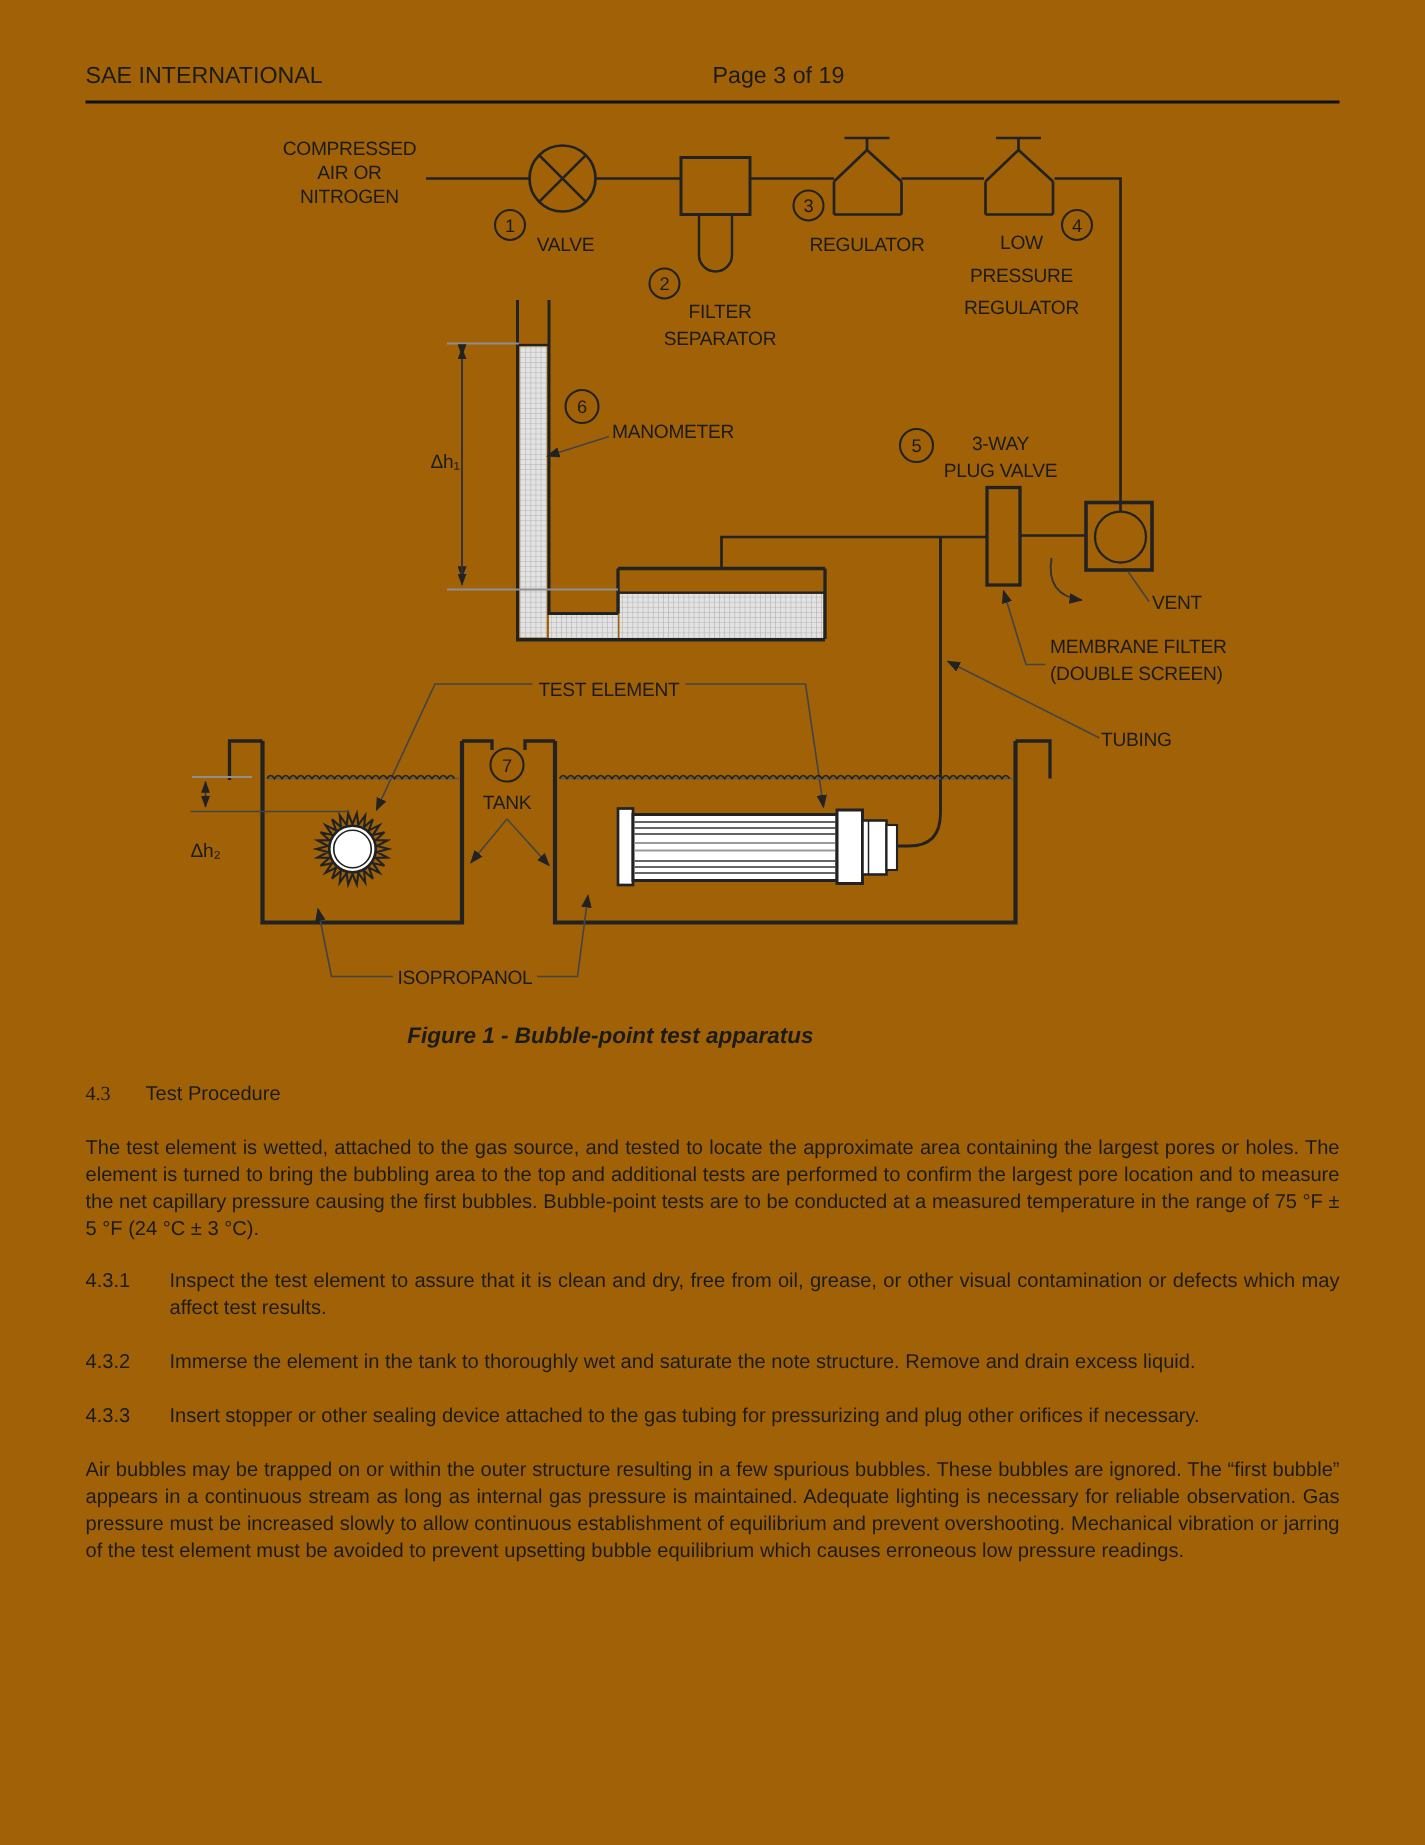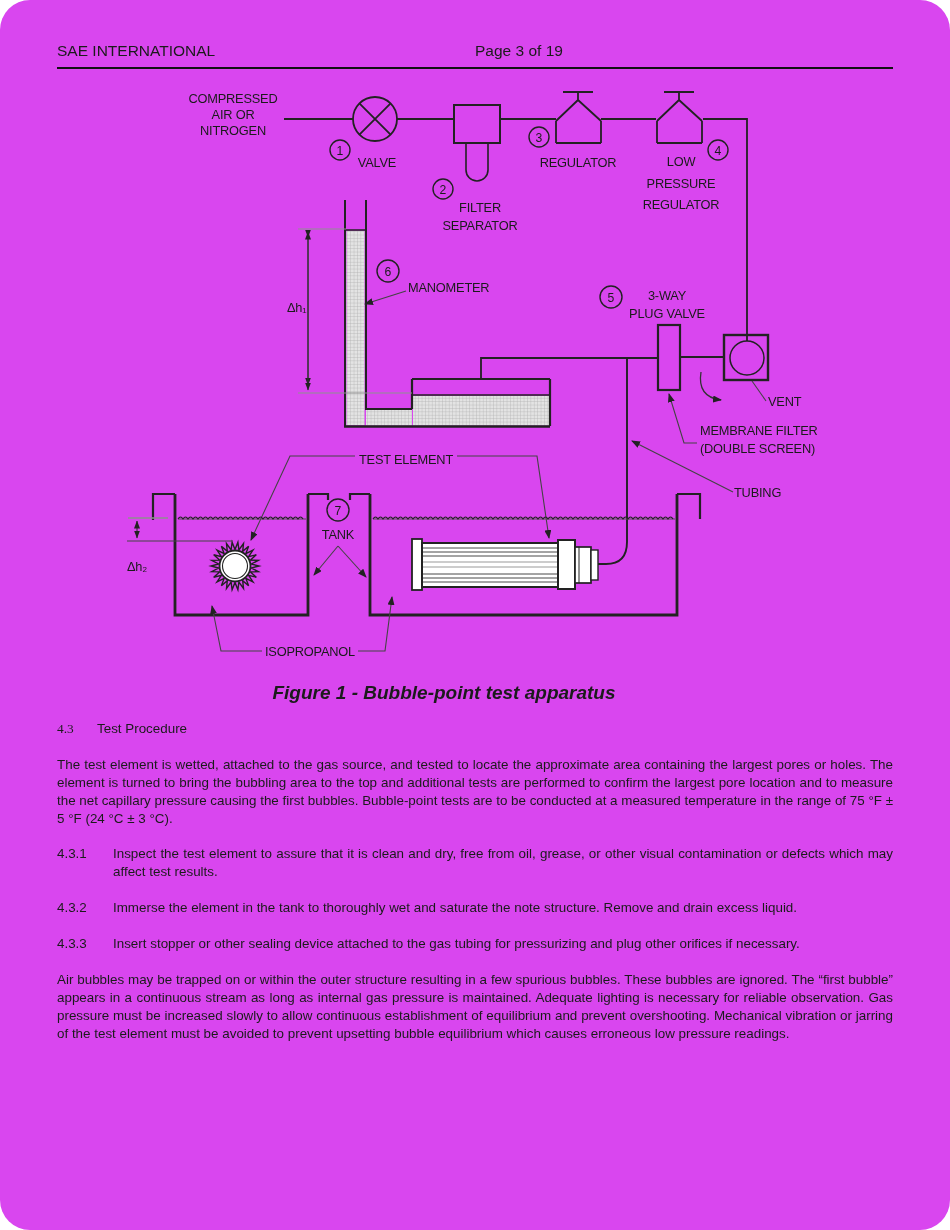--- a/index.html
+++ b/index.html
@@ -1,26 +1,26 @@
 <!DOCTYPE html>
 <html><head>
 <meta charset="utf-8">
 <style>
   html,body{margin:0;padding:0;background:#fff;}
   body{width:950px;height:1230px;position:relative;font-family:"Liberation Sans",sans-serif;color:#1b1b1b;overflow:hidden;}
-  .page{position:absolute;inset:0;background:#d946ef;border-radius:30px;}
+  .page{position:absolute;inset:0;background:#a16207;}
   
   .hdr{position:absolute;left:57px;right:57px;top:42px;display:flex;align-items:baseline;
        border-bottom:2px solid #111;padding-bottom:7px;font-size:15.5px;}
   .hdr .l{flex:1;text-align:left;}
   .hdr .c{flex:1;text-align:center;}
   .hdr .r{flex:1;text-align:left;}
   
   .caption{position:absolute;left:0;top:682px;width:814px;text-align:center;
-           font-size:19px;font-weight:bold;font-style:italic;margin-left:37px;}
+           font-size:15px;font-weight:bold;font-style:italic;}
   
   .textblock{position:absolute;left:57px;top:720px;width:836px;font-size:13.4px;line-height:1.335;}
   .sechead{display:flex;margin:0 0 18px 0;}
   .sechead .num{width:40px;flex:none;font-family:Liberation Serif, serif;}
   .para{text-align:justify;margin:0 0 18px 0;}
   .item{display:flex;margin:0 0 18px 0;}
   .item .num{width:56px;flex:none;}
   .item .body{flex:1;text-align:justify;}
   svg text{font-family:"Liberation Sans",sans-serif;fill:#1b1b1b;}
   .lbl{font-size:12.8px;letter-spacing:-0.2px;}

